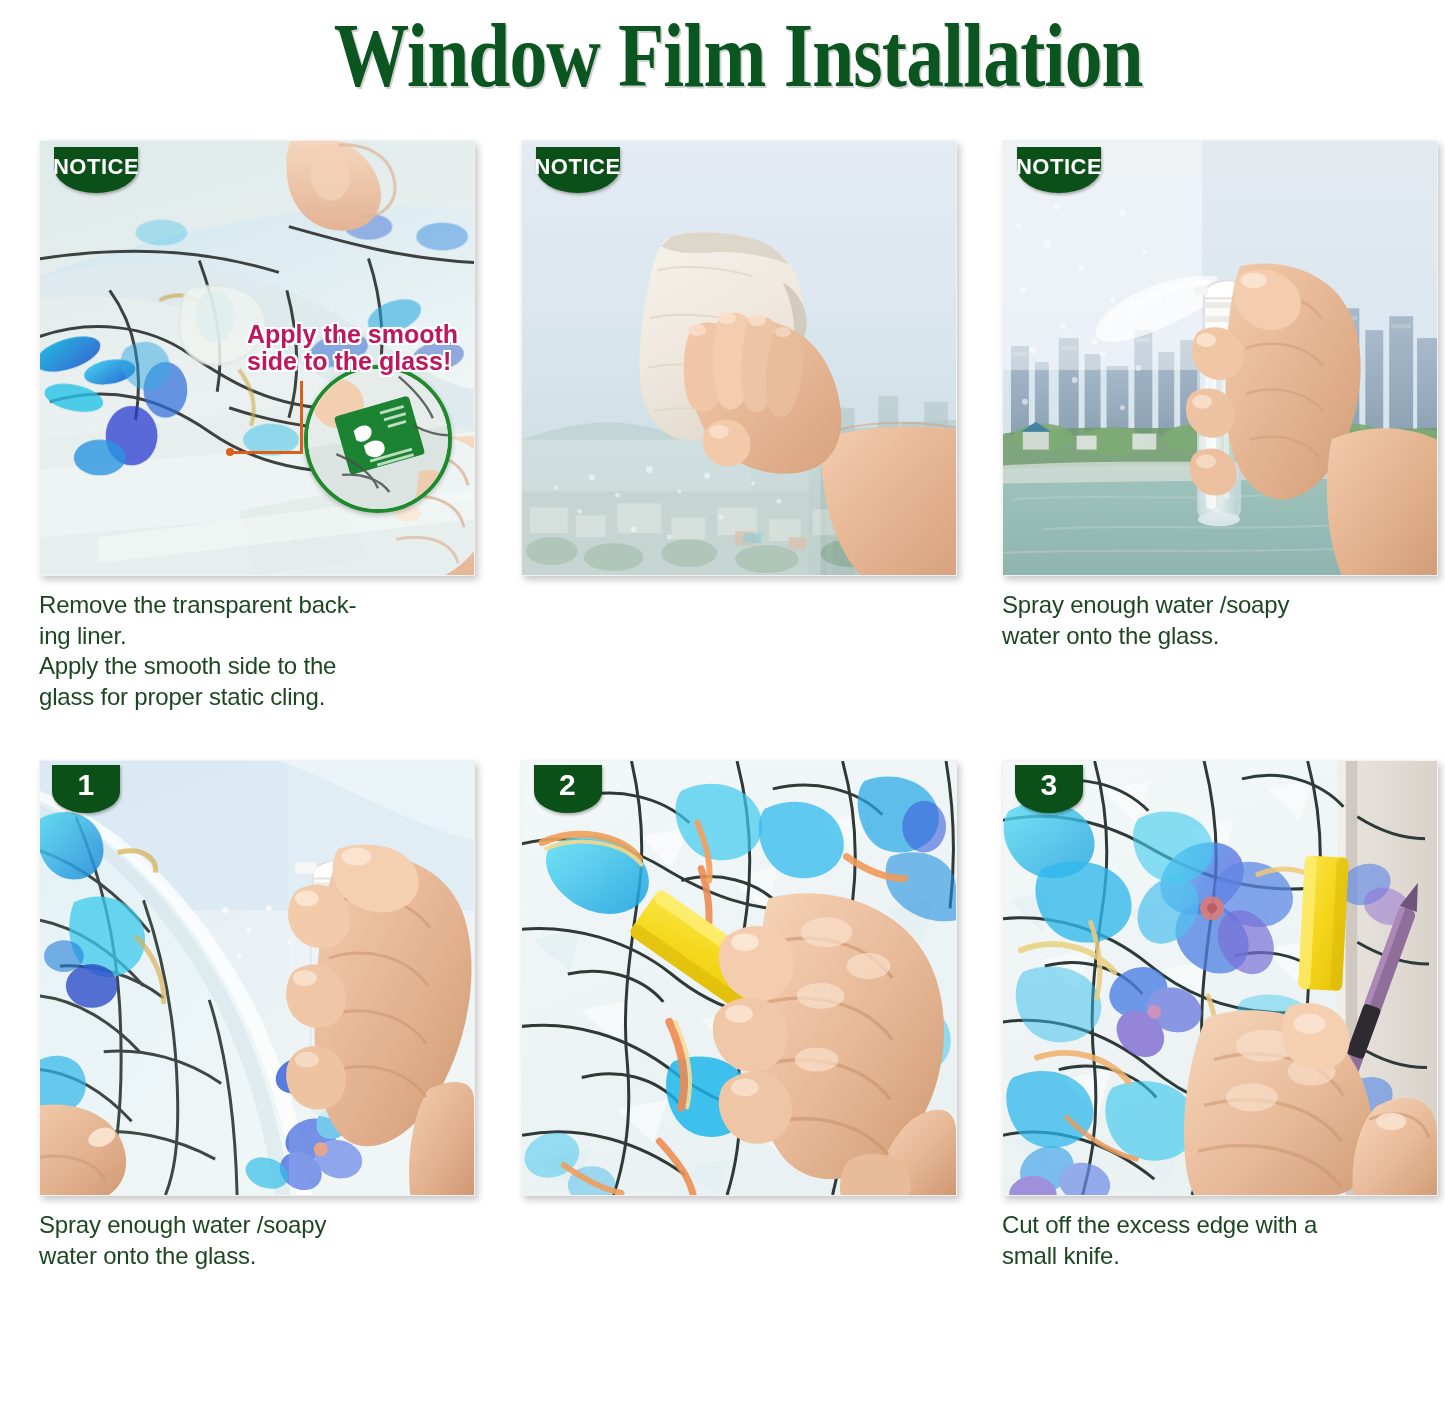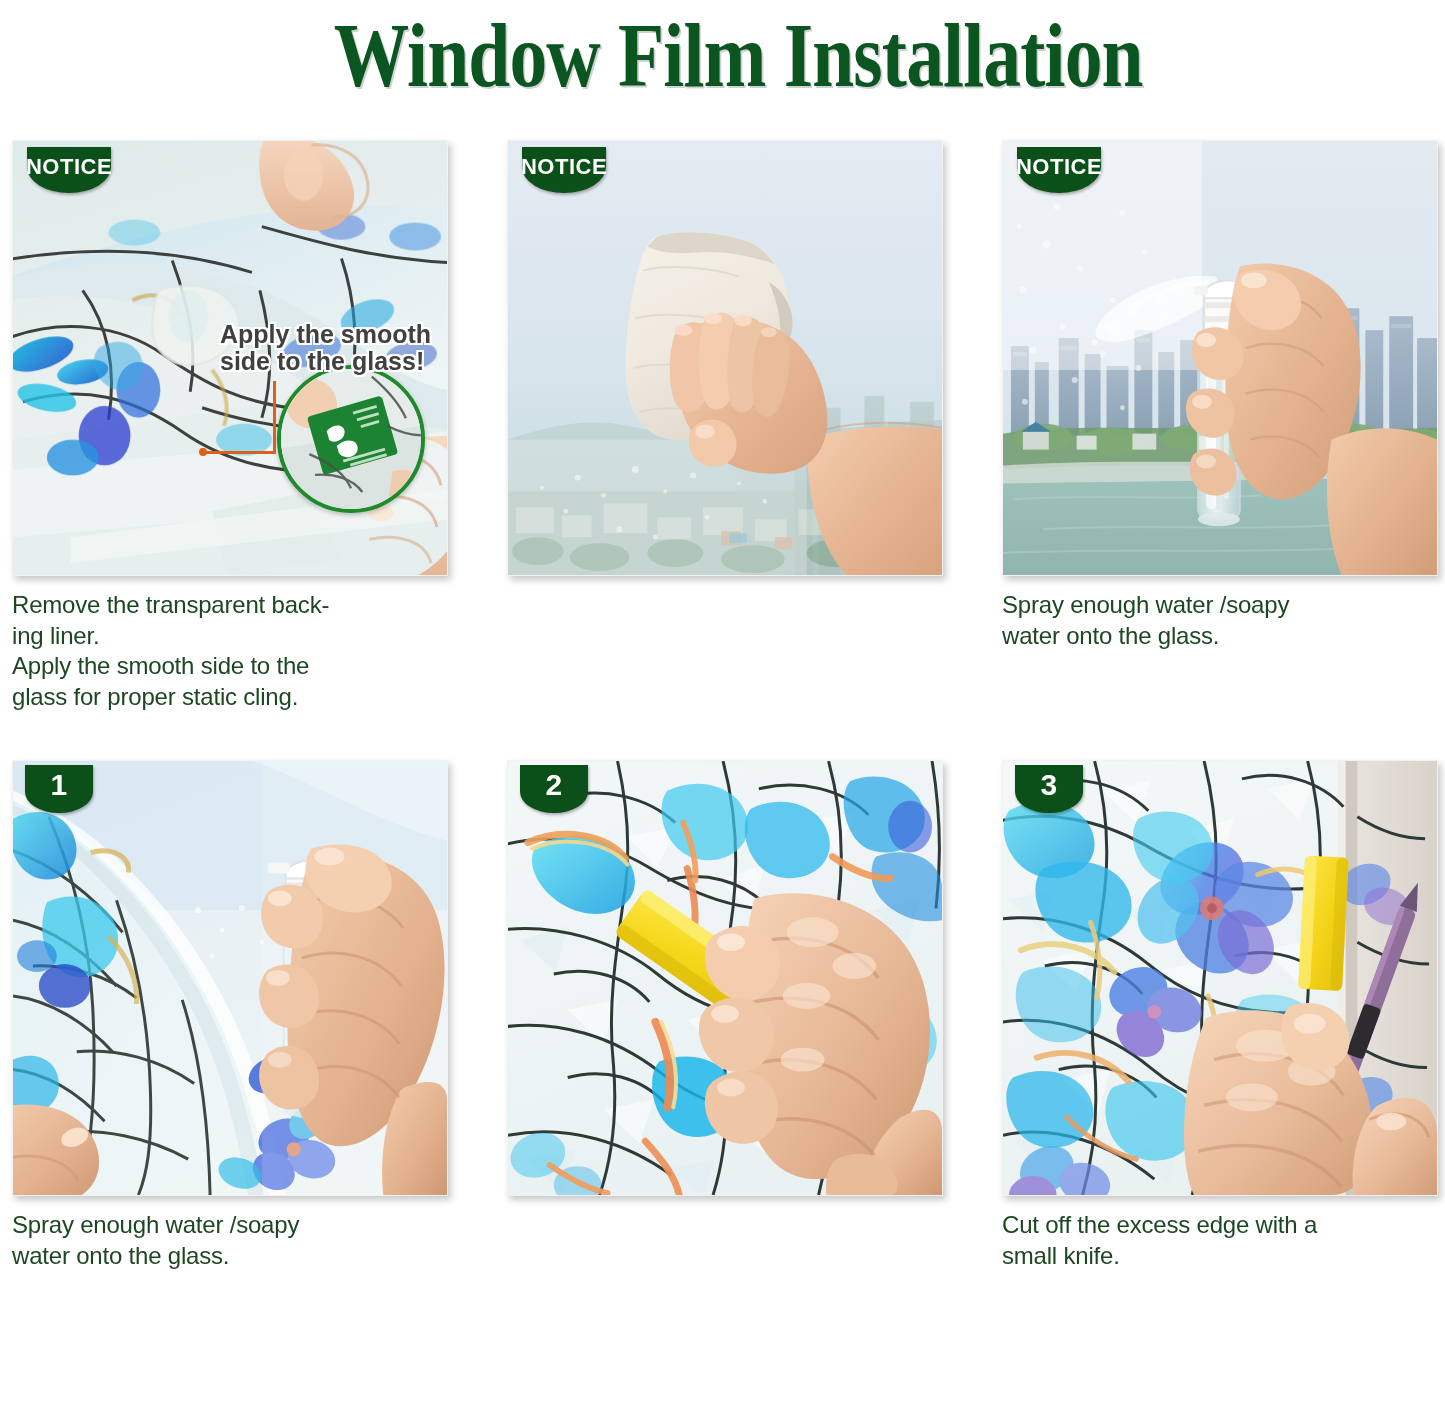--- a/index.html
+++ b/index.html
@@ -35,21 +35,21 @@
     white-space: nowrap;
     text-shadow: 2px 2px 0 rgba(0,0,0,0.18);
   }
 
   
   .grid {
     position: absolute;
     left: 12px; top: 140px;
     width: 1430px;
   }
-  .row { display: flex; }
+  .row { display: flex; margin-left: 27px; }
   .row.row1 { height: 620px; }
   .row.row2 { height: 600px; }
   .cell { width: 495px; position: relative; }
   .cell.c2 { width: 495px; }
   .cell.c3 { width: 440px; }
 
   
   .photo {
     position: relative;
     width: 436px; height: 436px;
@@ -91,21 +91,21 @@
     font-family: Liberation Sans, sans-serif;
     white-space: pre-line;
     letter-spacing: -0.2px;
   }
   .cell.c3 .caption { width: 448px; }
 
   
   .callout {
     position: absolute;
     z-index: 7;
-    color: #404040;
+    color: #be185d;
     font-weight: bold;
     font-size: 25px;
     line-height: 1.08;
     font-family: "Liberation Sans", sans-serif;
     white-space: pre-line;
     text-align: left;
     -webkit-text-stroke: 0px;
     text-shadow:
       -2px -2px 0 #fff,  2px -2px 0 #fff,
       -2px  2px 0 #fff,  2px  2px 0 #fff,

